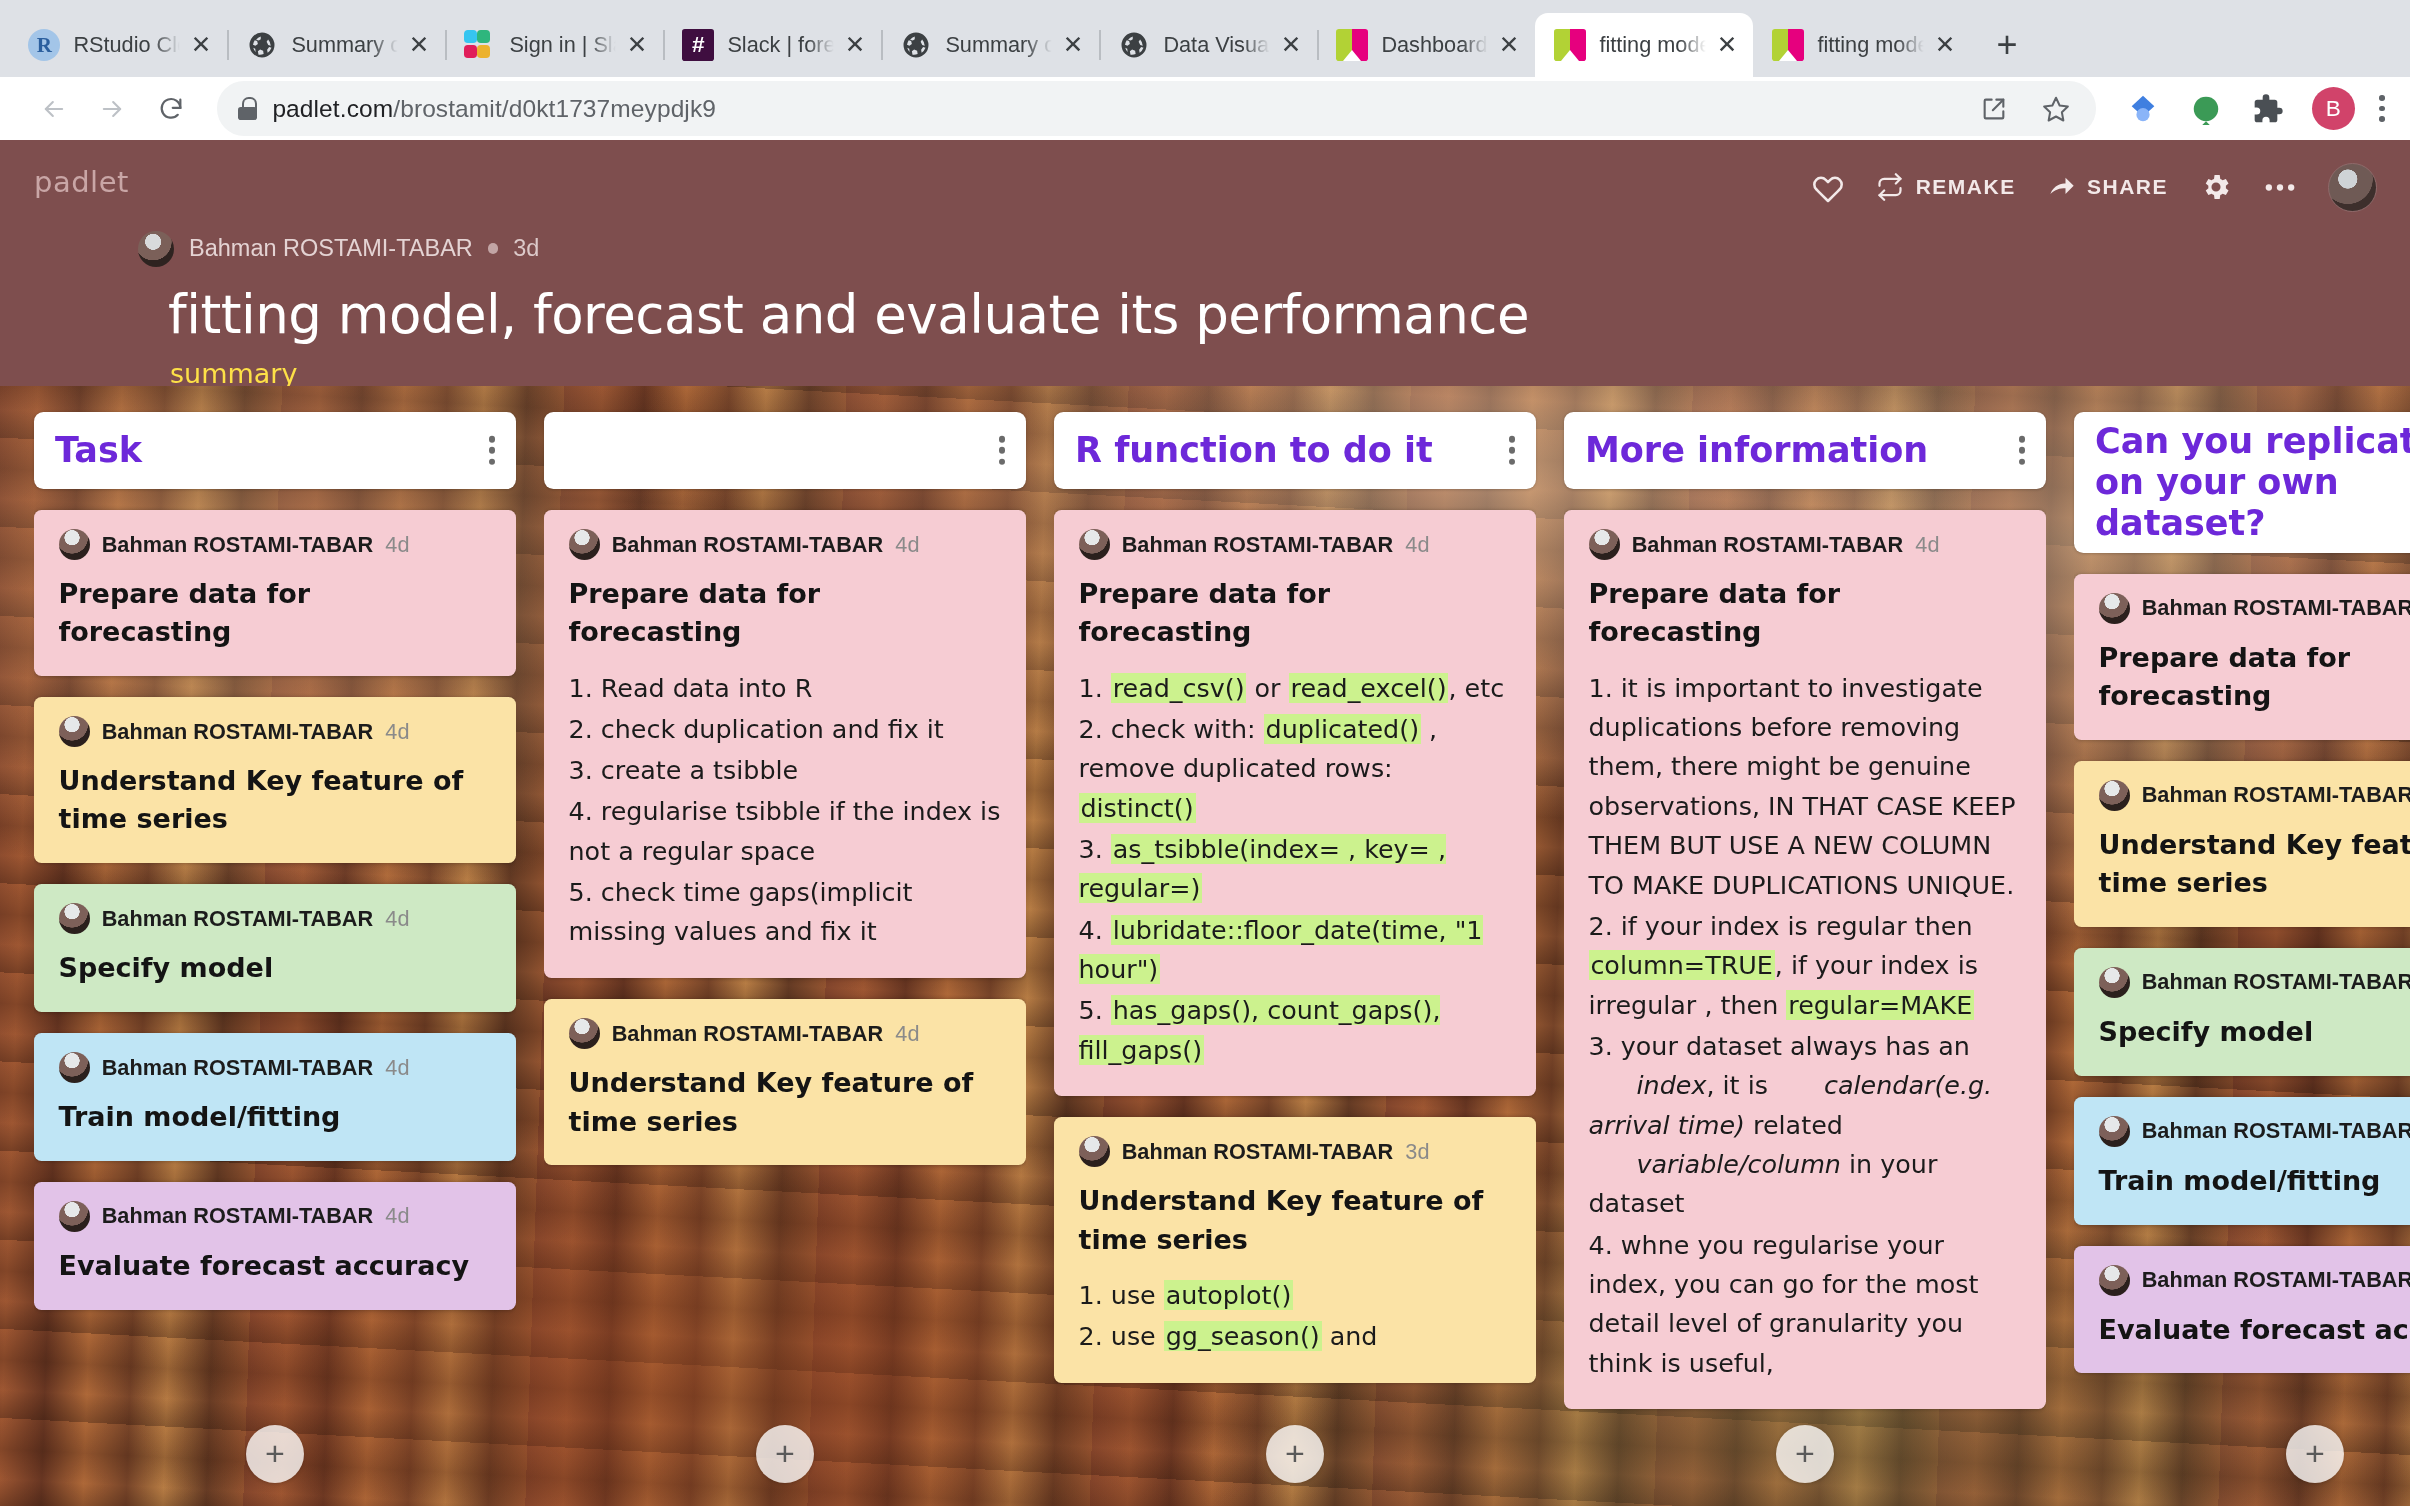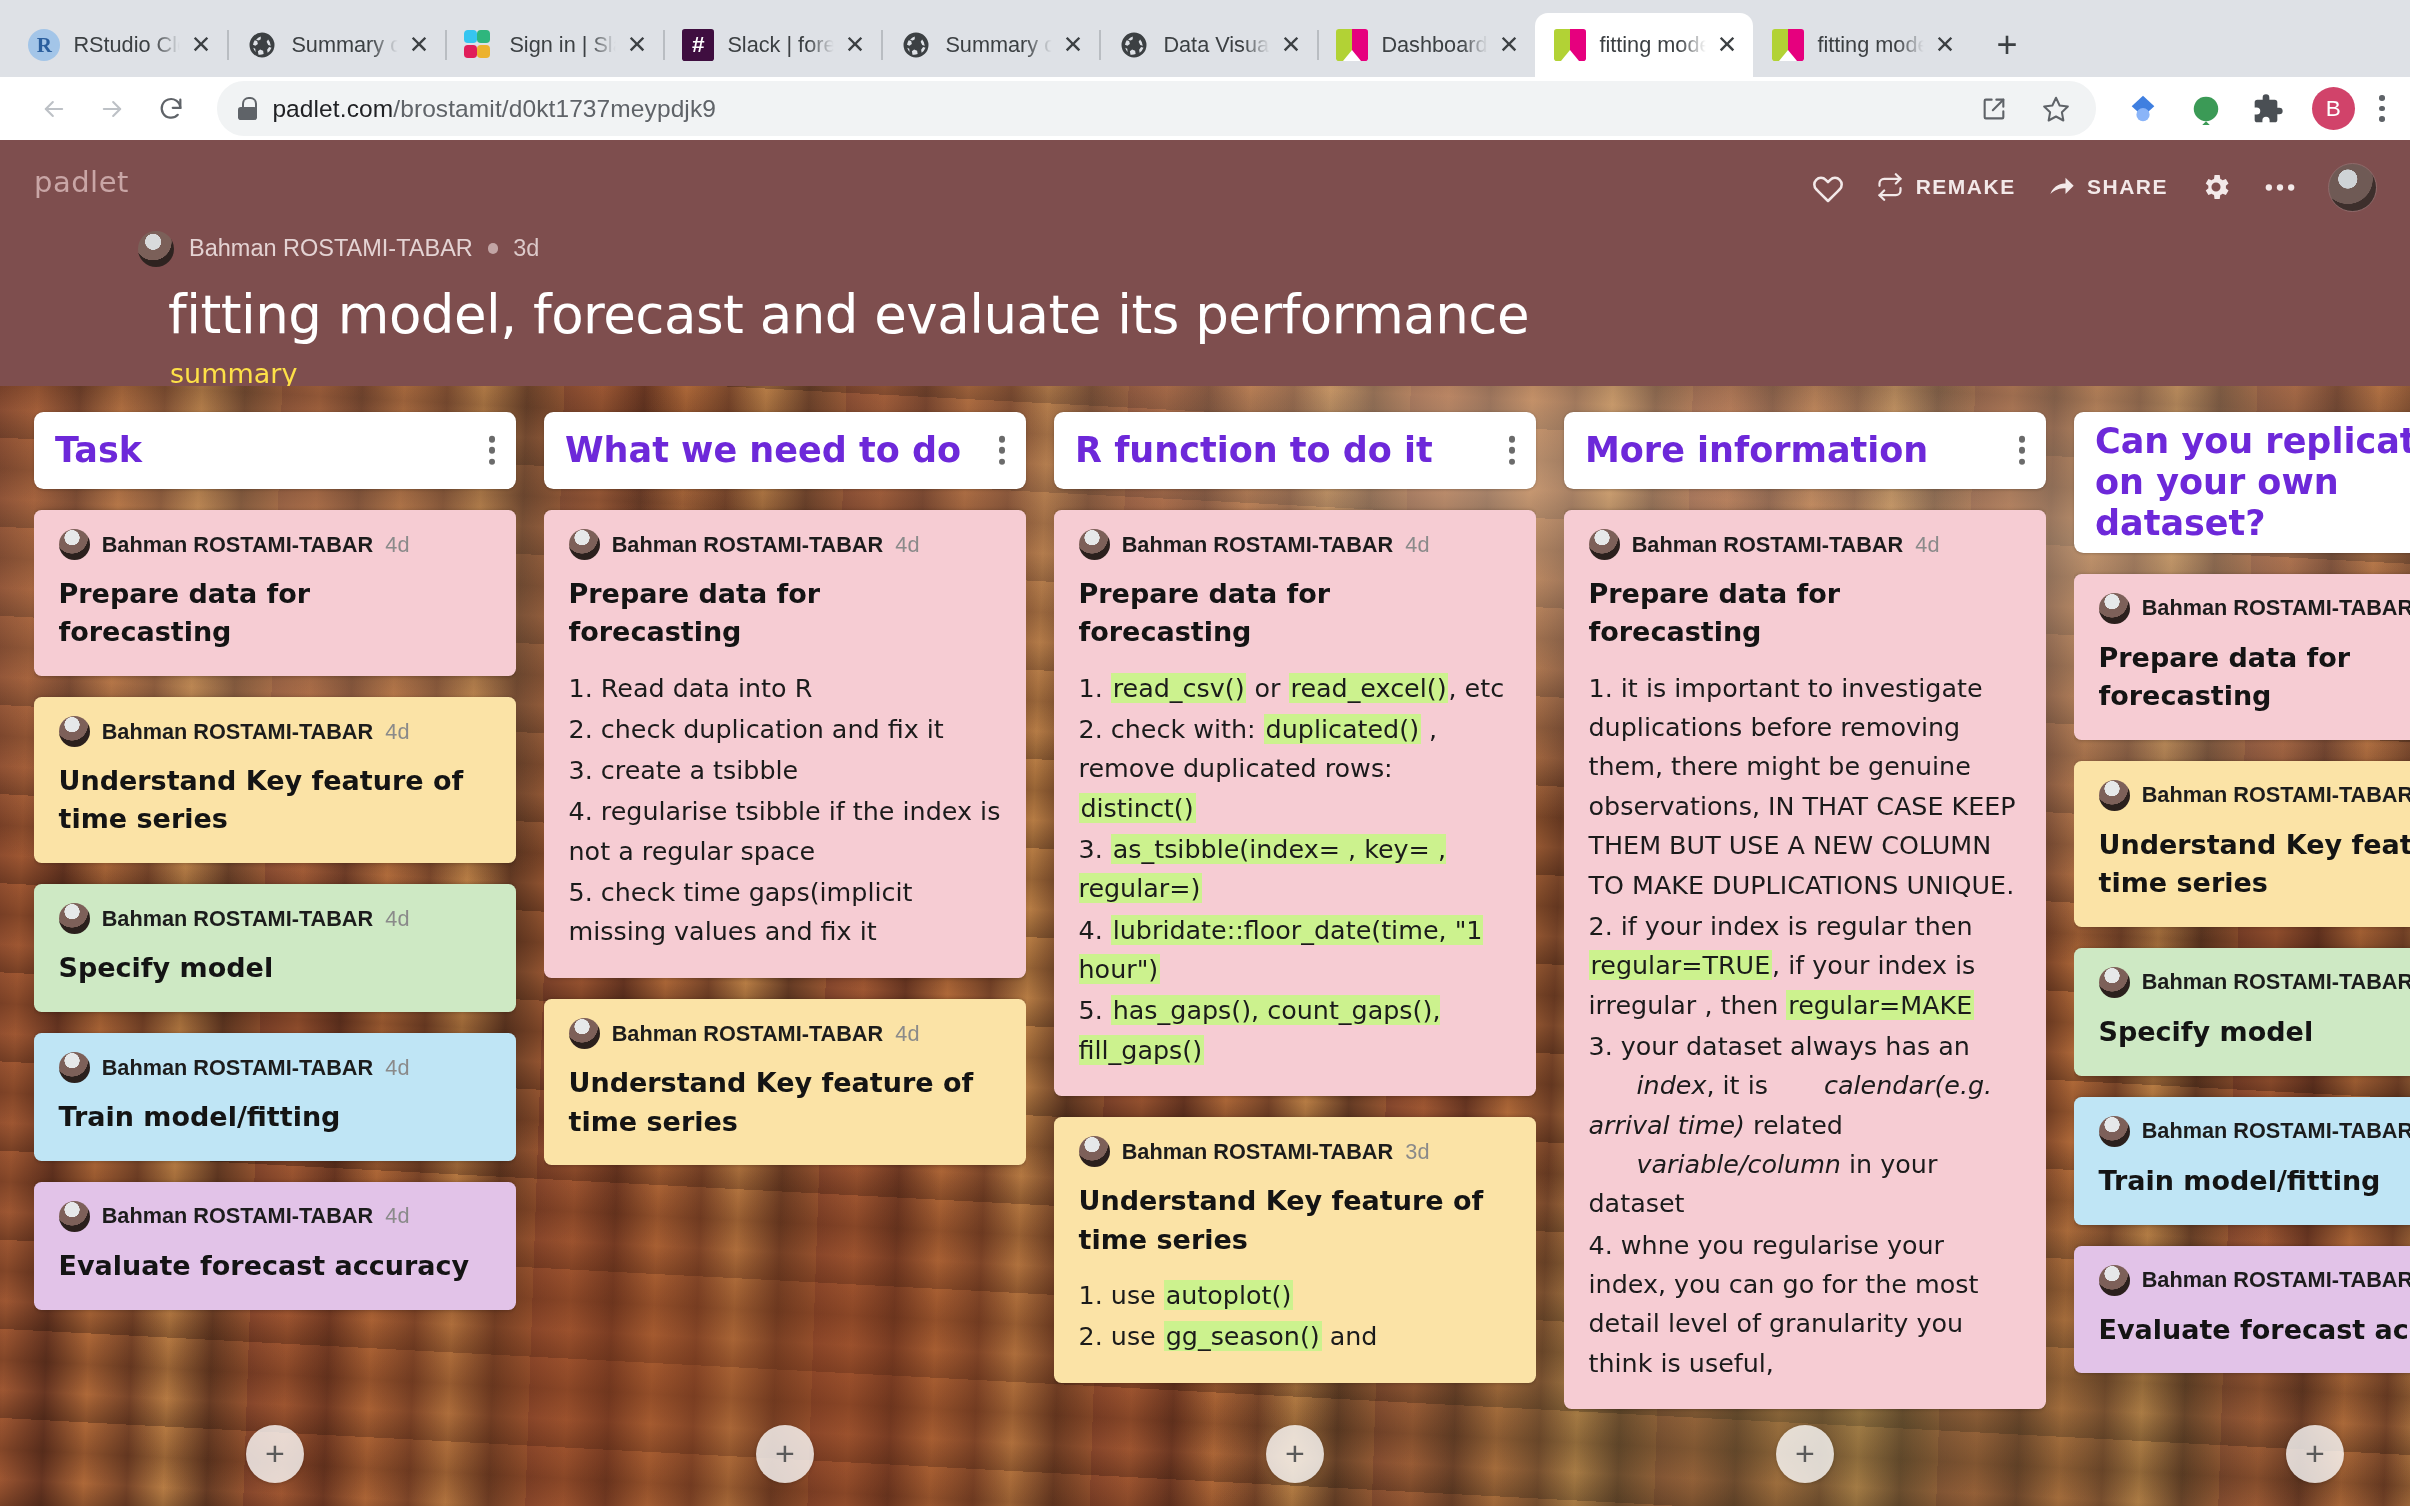--- a/index.html
+++ b/index.html
@@ -514,21 +514,20 @@
                   <span class="post-time">4d</span>
                 </div>
                 <div class="post-title">Evaluate forecast accuracy</div>
               </div>
             </div>
           </div>
           <div class="addbtn">+</div>
         </div>
         <div class="column">
           <div class="col-head">
-            <div class="col-title">What we need to do</div>
             <div class="kebab">
               <i></i>
               <i></i>
               <i></i>
             </div>
           </div>
           <div class="col-clip">
             <div class="posts">
               <div class="post c-pink">
                 <div class="post-head">
@@ -612,21 +611,21 @@
             <div class="posts">
               <div class="post c-pink">
                 <div class="post-head">
                   <span class="post-avatar"></span>
                   <span class="post-author">Bahman ROSTAMI-TABAR</span>
                   <span class="post-time">4d</span>
                 </div>
                 <div class="post-title">Prepare data for forecasting</div>
                 <div class="post-body">
                   <p>1. it is important to investigate duplications before removing them, there might be genuine observations, IN THAT CASE KEEP THEM BUT USE A NEW COLUMN TO MAKE DUPLICATIONS UNIQUE.</p>
-                  <p>2. if your index is regular then <span class="hl">regular=TRUE</span>, if your index is irregular , then <span class="hl">regular=MAKE</span></p>
+                  <p>2. if your index is regular then <span class="hl">column=TRUE</span>, if your index is irregular , then <span class="hl">regular=MAKE</span></p>
                   <p>3. your dataset always has an <span class="bi">index</span>, it is <span class="bi">calendar(e.g. arrival time)</span> related <span class="bi">variable/column</span> in your dataset</p>
                   <p>4. whne you regularise your index, you can go for the most detail level of granularity you think is useful,</p>
                 </div>
               </div>
             </div>
           </div>
           <div class="addbtn">+</div>
         </div>
         <div class="column">
           <div class="col-head">

